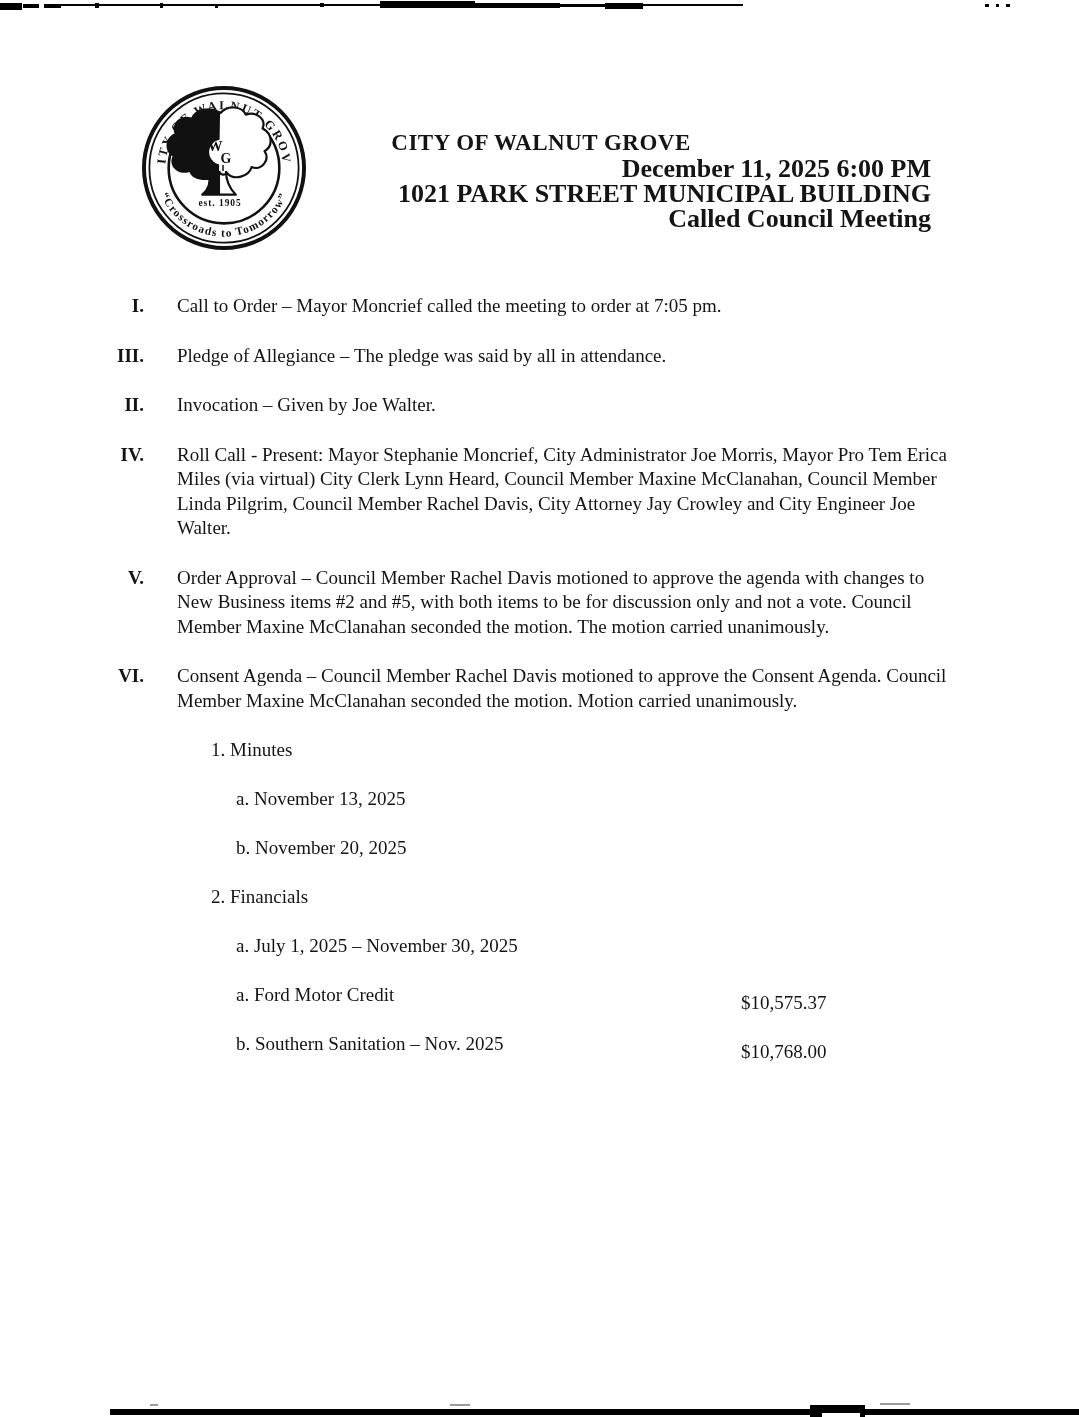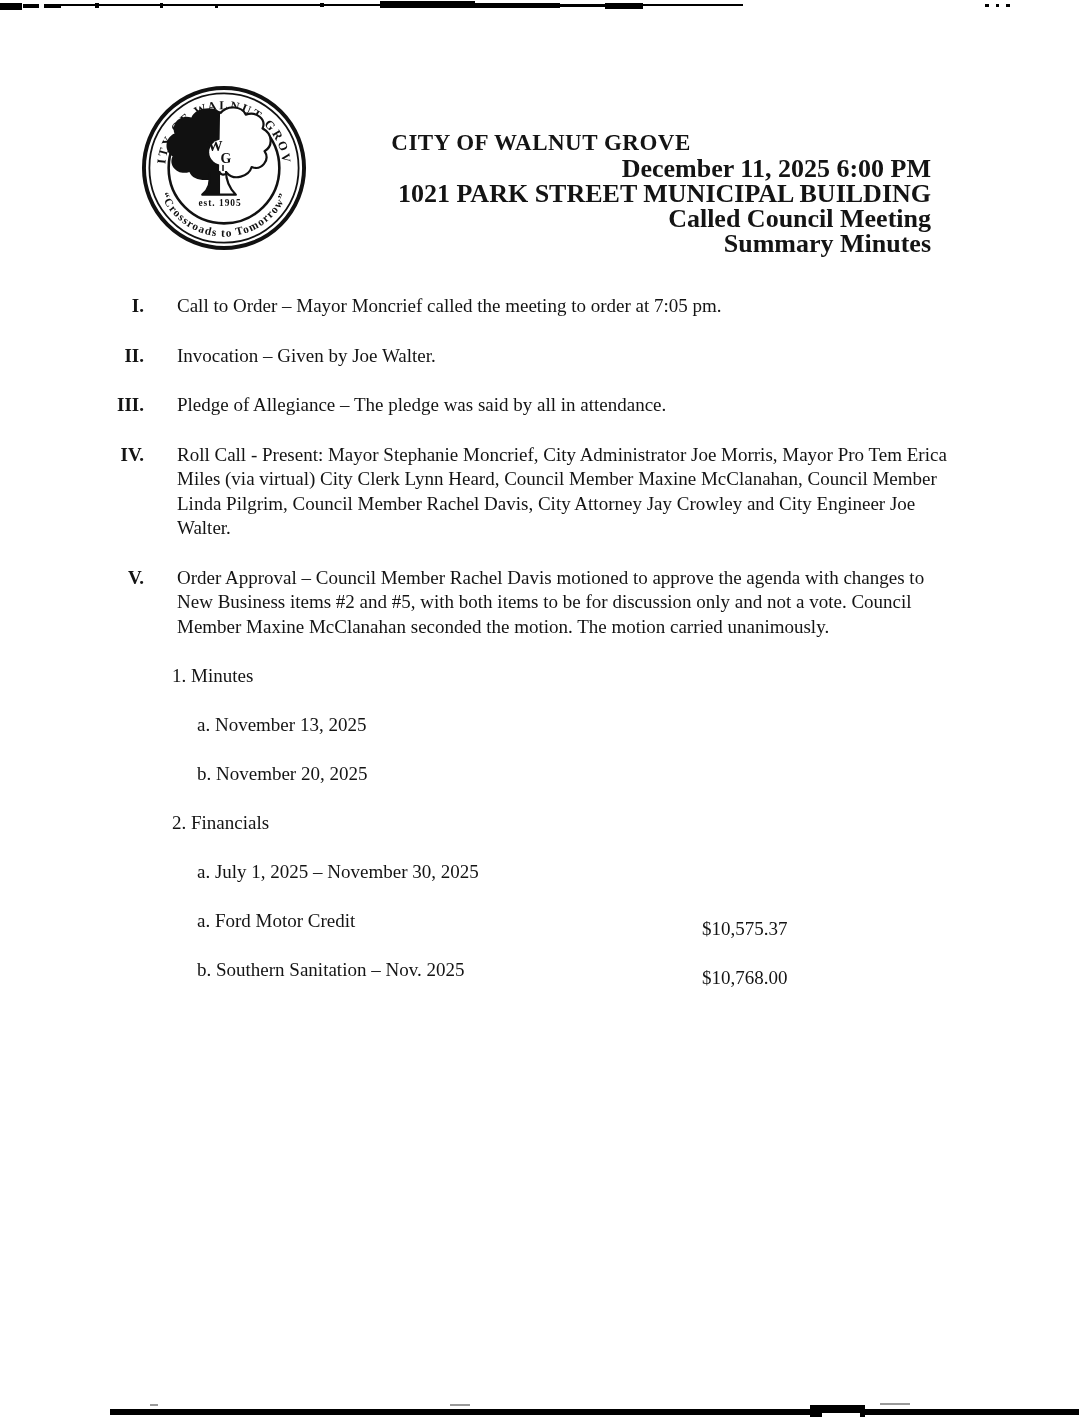--- a/index.html
+++ b/index.html
@@ -28,21 +28,21 @@
 
   
   .body { position:absolute; left:98px; top:294px; width:900px; }
   .agenda-item {
     display:grid; grid-template-columns:46px 781px; column-gap:33px;
     margin-bottom:25px; font-size:19px; line-height:24.5px;
   }
   .numeral { text-align:right; font-weight:bold; }
   .item-title { font-weight:normal; }
 
-  .consent { margin-left:74px; }
+  .consent { margin-left:113px; }
   .consent-row { position:relative; margin-bottom:24.5px; line-height:24.5px; font-size:19px; }
   .consent-row.indent-1 { padding-left:25px; }
   .amount { position:absolute; left:530px; top:8px; }
 </style>
 </head>
 <body>
 
 <div class="page">
 
   <div>
@@ -89,50 +89,53 @@
     <text x="76" y="68" font-size="15" font-weight="bold" text-anchor="middle">W</text>
     <text x="87" y="80" font-size="14" font-weight="bold" text-anchor="middle">G</text>
     <text x="81" y="123" font-size="9.5" font-weight="bold" text-anchor="middle" letter-spacing="1">est. 1905</text>
   </svg>
 
   <div class="header-text">
     <div class="t1">CITY OF WALNUT GROVE</div>
     <div class="t2">December 11, 2025 6:00 PM</div>
     <div class="t2">1021 PARK STREET MUNICIPAL BUILDING</div>
     <div class="t2">Called Council Meeting</div>
-    <div class="t2">Summary Minutes</div>
   </div>
 
   <div class="body">
 
     <div class="agenda-item">
       <div class="numeral">I.</div>
       <div><span class="item-title">Call to Order</span><span> – </span><span>Mayor Moncrief called the meeting to order at 7:05 pm.</span></div>
     </div>
 
     <div class="agenda-item">
-      <div class="numeral">II.</div>
-      <div><span class="item-title">Invocation</span><span> – </span><span>Given by Joe Walter.</span></div>
+      <div class="numeral">III.</div>
+      <div><span class="item-title">Pledge of Allegiance</span><span> – </span><span>The pledge was said by all in attendance.</span></div>
     </div>
 
     <div class="agenda-item">
-      <div class="numeral">III.</div>
-      <div><span class="item-title">Pledge of Allegiance</span><span> – </span><span>The pledge was said by all in attendance.</span></div>
+      <div class="numeral">II.</div>
+      <div><span class="item-title">Invocation</span><span> – </span><span>Given by Joe Walter.</span></div>
     </div>
 
     <div class="agenda-item">
       <div class="numeral">IV.</div>
       <div><span class="item-title">Roll Call</span><span> - </span><span>Present: Mayor Stephanie Moncrief, City Administrator Joe Morris, Mayor Pro Tem Erica Miles (via virtual) City Clerk Lynn Heard, Council Member Maxine McClanahan, Council Member Linda Pilgrim, Council Member Rachel Davis, City Attorney Jay Crowley and City Engineer Joe Walter.</span></div>
     </div>
 
     <div class="agenda-item">
       <div class="numeral">V.</div>
       <div><span class="item-title">Order Approval</span><span> – </span><span>Council Member Rachel Davis motioned to approve the agenda with changes to New Business items #2 and #5, with both items to be for discussion only and not a vote. Council Member Maxine McClanahan seconded the motion. The motion carried unanimously.</span></div>
     </div>
 
+    <div class="agenda-item">
+      <div class="numeral">VI.</div>
+      <div><span class="item-title">Consent Agenda</span><span> – </span><span>Council Member Rachel Davis motioned to approve the Consent Agenda. Council Member Maxine McClanahan seconded the motion. Motion carried unanimously.</span></div>
+    </div>
 
     <div class="consent">
       <div class="consent-row"><span>1. Minutes</span></div>
       <div class="consent-row indent-1"><span>a. November 13, 2025</span></div>
       <div class="consent-row indent-1"><span>b. November 20, 2025</span></div>
       <div class="consent-row"><span>2. Financials</span></div>
       <div class="consent-row indent-1"><span>a. July 1, 2025 – November 30, 2025</span></div>
       <div class="consent-row indent-1"><span>a. Ford Motor Credit</span><span class="amount">$10,575.37</span></div>
       <div class="consent-row indent-1"><span>b. Southern Sanitation – Nov. 2025</span><span class="amount">$10,768.00</span></div>
     </div>

